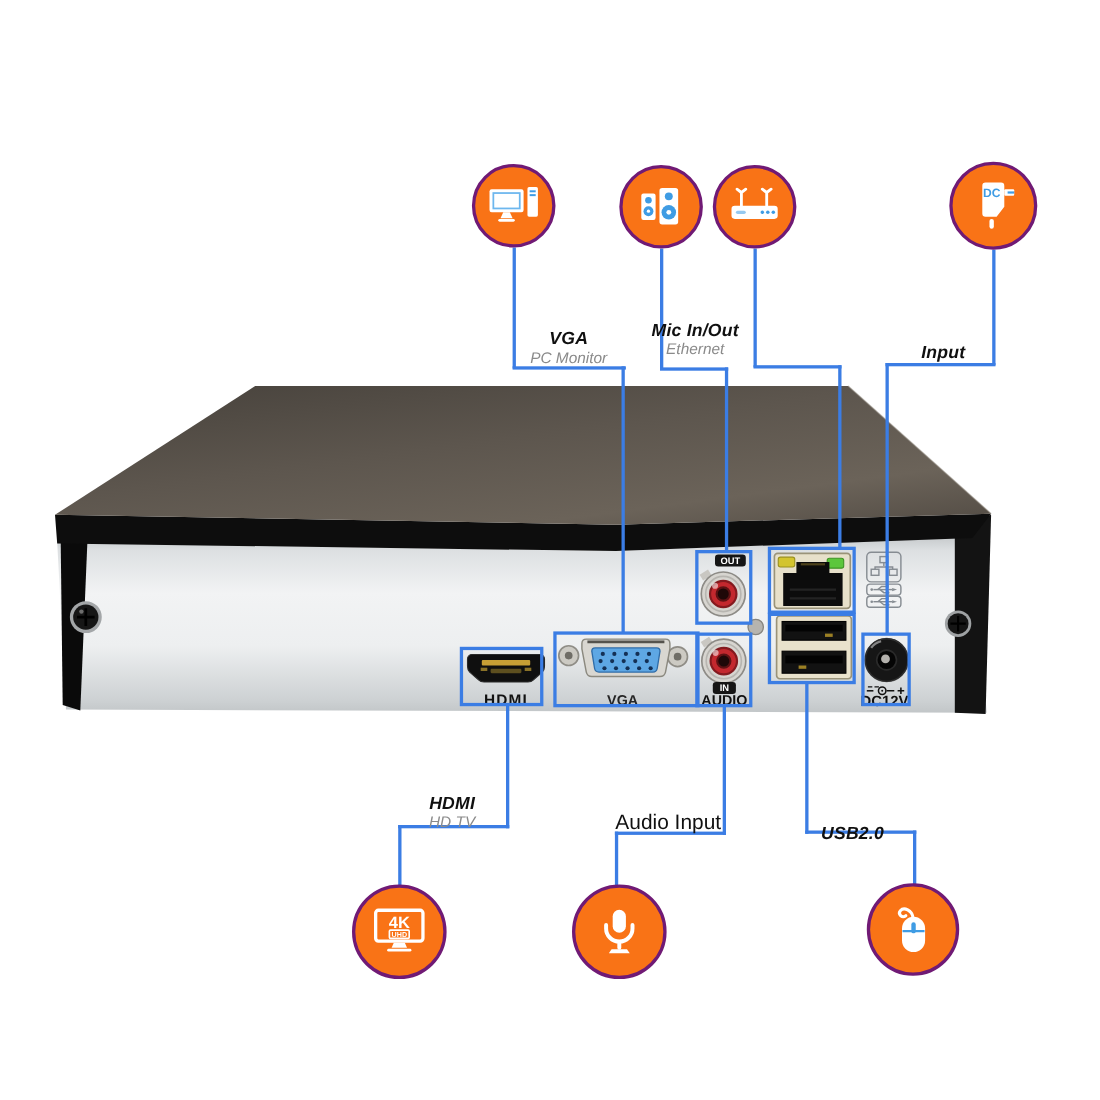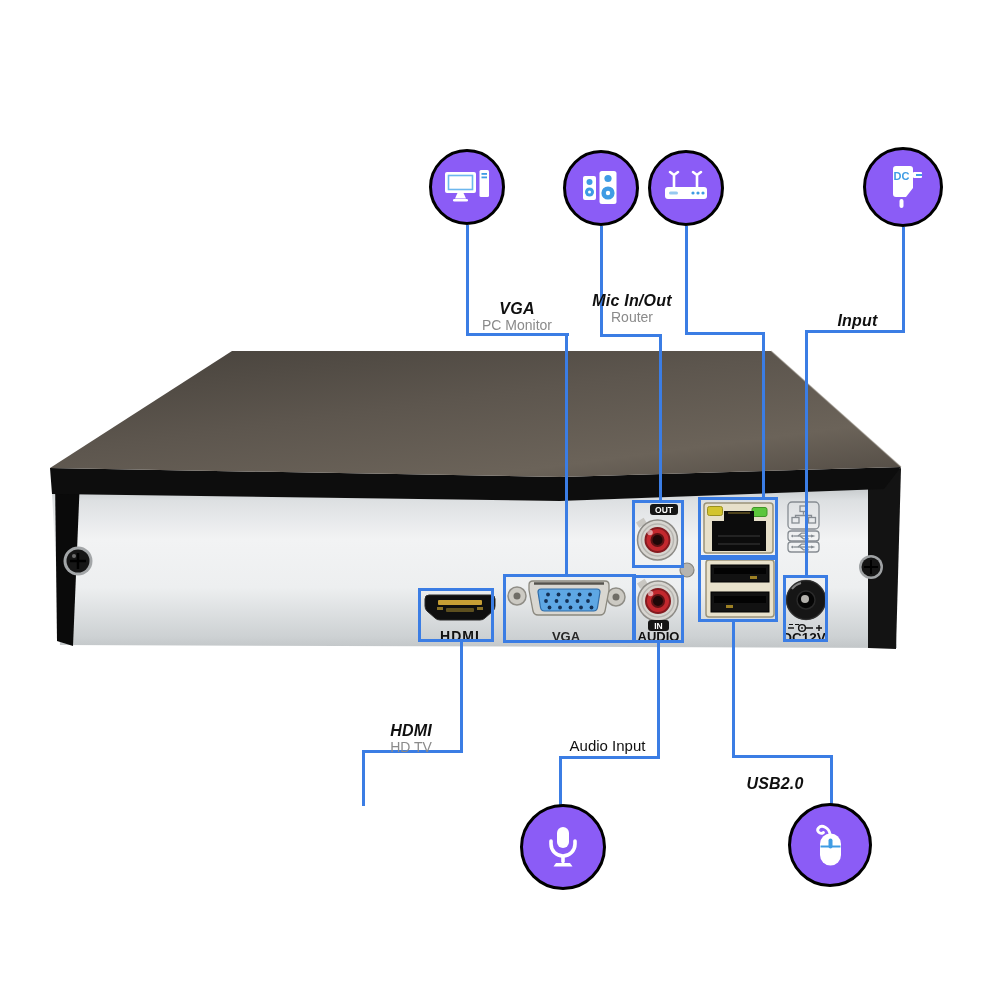--- a/index.html
+++ b/index.html
@@ -5,28 +5,28 @@
   html,body{margin:0;padding:0;background:#fff;}
   .stage{position:relative;width:1000px;height:1000px;background:#ffffff;overflow:hidden;
          font-family:"Liberation Sans",sans-serif;}
   svg{display:block;}
   .abs{position:absolute;}
   
   .cl{position:absolute;background:#3b7de4;}
   
   .cbox{position:absolute;border:3px solid #3b7de4;box-sizing:border-box;background:transparent;}
   
-  .circle{position:absolute;border-radius:50%;background:#8b5cf6;border:3px solid #000000;
+  .circle{position:absolute;border-radius:50%;background:#f97316;border:3px solid #701a75;
           box-sizing:border-box;display:flex;align-items:center;justify-content:center;}
   
   .lbl{position:absolute;text-align:center;line-height:1.12;}
   .lbl .t{font-weight:700;font-style:italic;font-size:16px;color:#101010;letter-spacing:.2px;}
-  .lbl .s{font-size:14px;color:#8a8a8a;}
+  .lbl .s{font-style:italic;font-size:14px;color:#8a8a8a;}
   .lbl .s.dark{color:#4a4a4a;}
-  .lbl .plain{font-size:15px;color:#101010;}
+  .lbl .plain{font-size:19px;color:#101010;}
 </style>
 </head>
 <body>
 
 <div class="stage">
 
   <svg class="abs" style="left:0;top:0;" width="1000" height="1000" viewBox="0 0 1000 1000">
     <defs>
       <linearGradient id="gTop" x1="0" y1="0" x2="0.9" y2="1">
         <stop offset="0" stop-color="#46413b"></stop>
@@ -225,33 +225,33 @@
   <div class="cbox" style="left:698px;top:497px;width:80px;height:61px"></div>
   <div class="cbox" style="left:698px;top:557px;width:80px;height:65px"></div>
   <div class="cbox" style="left:783px;top:575px;width:45px;height:67px"></div>
 
   <div class="lbl" style="left:455px;top:300px;width:124px">
     <div class="t">VGA</div>
     <div class="s">PC Monitor</div>
   </div>
   <div class="lbl" style="left:570px;top:292px;width:124px">
     <div class="t">Mic In/Out</div>
-    <div class="s">Router</div>
+    <div class="s">Ethernet</div>
   </div>
   <div class="lbl" style="left:810px;top:312px;width:95px">
     <div class="t">Input</div>
   </div>
   <div class="lbl" style="left:350px;top:722px;width:122px">
     <div class="t">HDMI</div>
     <div class="s">HD TV</div>
   </div>
   <div class="lbl" style="left:545px;top:738px;width:125px">
     <div class="plain">Audio Input</div>
   </div>
-  <div class="lbl" style="left:715px;top:775px;width:120px">
+  <div class="lbl" style="left:715px;top:750px;width:120px">
     <div class="t">USB2.0</div>
   </div>
 
   <div class="circle" style="left:429px;top:149px;width:76px;height:76px">
     <svg width="48" height="40" viewBox="0 0 48 40">
       <rect x="2" y="5" width="31" height="21" rx="2" fill="#fff"></rect>
       <rect x="5.5" y="8.5" width="24" height="14" fill="none" stroke="#6db7ee" stroke-width="1.6"></rect>
       <path d="M14.5,26 h6 l2.5,5.5 h-11 z" fill="#fff"></path>
       <rect x="10" y="32" width="15" height="2.6" rx="1.3" fill="#fff"></rect>
       <rect x="36.5" y="3" width="9.5" height="27" rx="1.5" fill="#fff"></rect>
@@ -288,20 +288,30 @@
   <div class="circle" style="left:863px;top:147px;width:80px;height:80px">
     <svg width="42" height="50" viewBox="0 0 42 50">
       <path d="M11,4 h17 a3,3 0 0 1 3,3 v19 l-7,9 h-10 a3,3 0 0 1 -3,-3 v-25 a3,3 0 0 1 3,-3 z" fill="#fff"></path>
       <rect x="31" y="10" width="9" height="6" rx="1" fill="#fff"></rect>
       <rect x="34" y="12" width="6" height="2" fill="#3f9ce4"></rect>
       <rect x="17.5" y="37" width="4" height="9" rx="2" fill="#fff"></rect>
       <text x="19.5" y="17.5" text-anchor="middle" font-family="Liberation Sans, sans-serif" font-size="11" font-weight="bold" fill="#3f9ce4">DC</text>
     </svg>
   </div>
 
+  <div class="circle" style="left:320px;top:804px;width:86px;height:86px">
+    <svg width="50" height="46" viewBox="0 0 50 46">
+      <rect x="3.5" y="3.5" width="43" height="28" rx="2.5" fill="none" stroke="#fff" stroke-width="3"></rect>
+      <text x="25" y="20" text-anchor="middle" font-family="Liberation Sans, sans-serif" font-size="15" font-weight="bold" fill="#fff">4K</text>
+      <rect x="16" y="21.5" width="18" height="7.5" rx="1" fill="none" stroke="#fff" stroke-width="1.5"></rect>
+      <text x="25" y="27.5" text-anchor="middle" font-family="Liberation Sans, sans-serif" font-size="6.5" font-weight="bold" fill="#fff">UHD</text>
+      <path d="M20,33 h10 l2,4.5 h-14 z" fill="#fff"></path>
+      <rect x="14" y="38.5" width="22" height="2.6" rx="1.3" fill="#fff"></rect>
+    </svg>
+  </div>
 
   <div class="circle" style="left:520px;top:804px;width:86px;height:86px">
     <svg width="42" height="46" viewBox="0 0 42 46">
       <rect x="15" y="3" width="12" height="21" rx="6" fill="#fff"></rect>
       <path d="M9,17 v3 a12,12 0 0 0 24,0 v-3" stroke="#fff" stroke-width="3.6" fill="none" stroke-linecap="round"></path>
       <path d="M21,32.5 v5" stroke="#fff" stroke-width="3.6" stroke-linecap="round"></path>
       <path d="M14,39 h14 l2.5,3.5 h-19 z" fill="#fff"></path>
     </svg>
   </div>
 

